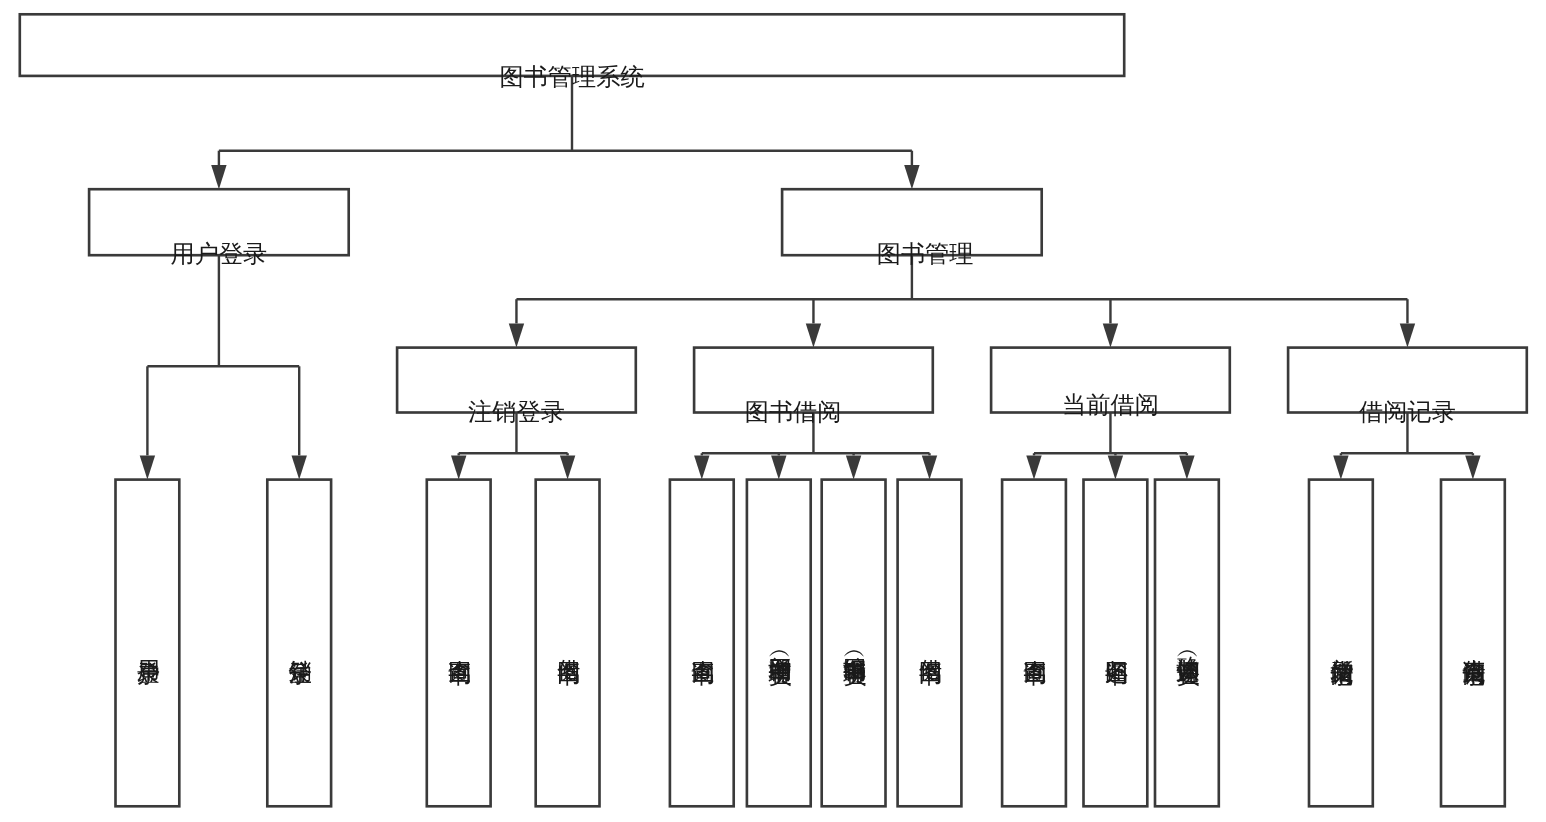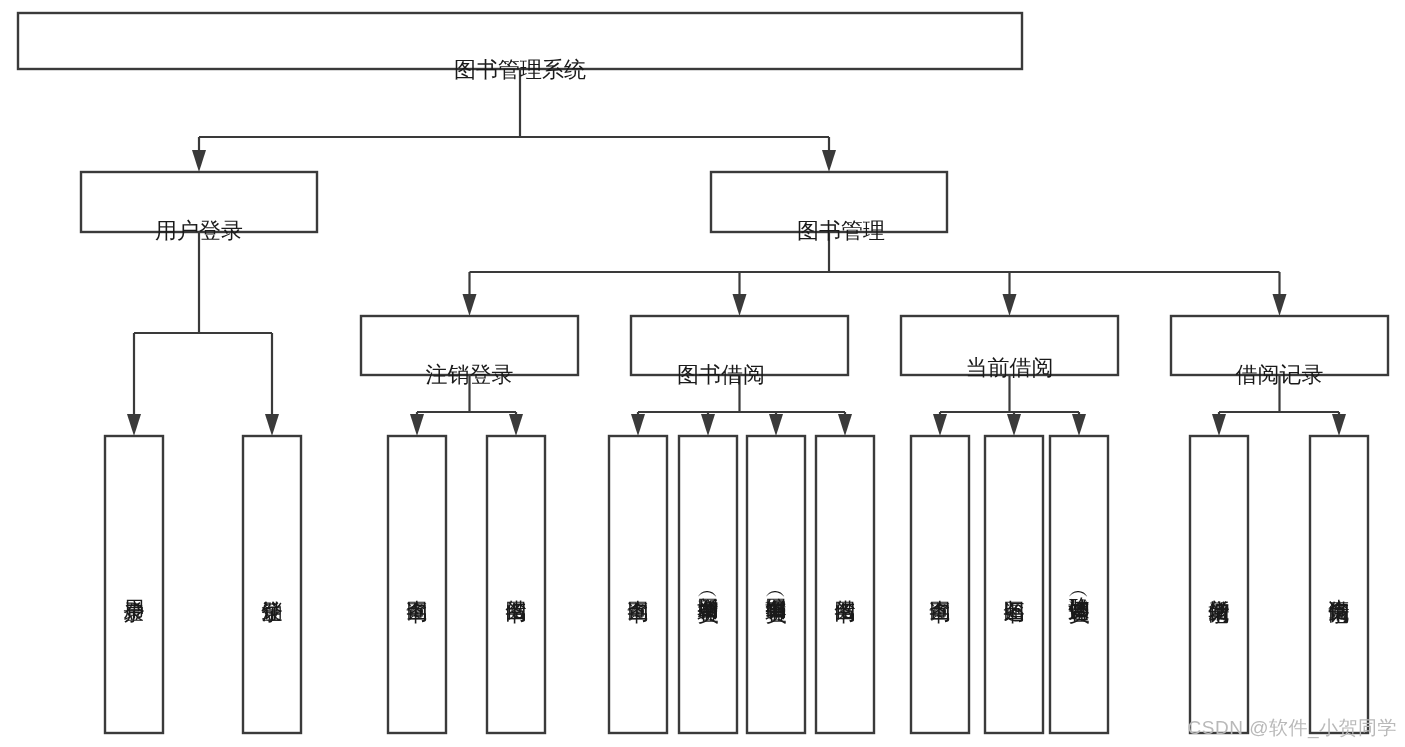--- a/index.html
+++ b/index.html
@@ -187,14 +187,13 @@
       <div class="vlabel-wrap" style="left: 679px; top: 436px; width: 58px; height: 297px;">新增图书（管理员）</div>
       <div class="vlabel-wrap" style="left: 747px; top: 436px; width: 58px; height: 297px;">编辑图书（管理员）</div>
       <div class="vlabel-wrap" style="left: 816px; top: 436px; width: 58px; height: 297px;">借阅图书</div>
       <div class="vlabel-wrap" style="left: 911px; top: 436px; width: 58px; height: 297px;">查询图书</div>
       <div class="vlabel-wrap" style="left: 985px; top: 436px; width: 58px; height: 297px;">归还图书</div>
       <div class="vlabel-wrap" style="left: 1050px; top: 436px; width: 58px; height: 297px;">确认归还（管理员）</div>
       <div class="vlabel-wrap" style="left: 1190px; top: 436px; width: 58px; height: 297px;">新增借阅记录</div>
       <div class="vlabel-wrap" style="left: 1310px; top: 436px; width: 58px; height: 297px;">查询借阅记录</div>
     </div>
 
-  <div class="watermark">CSDN @软件_小贺同学</div>
 </div>
 
 </body></html>

